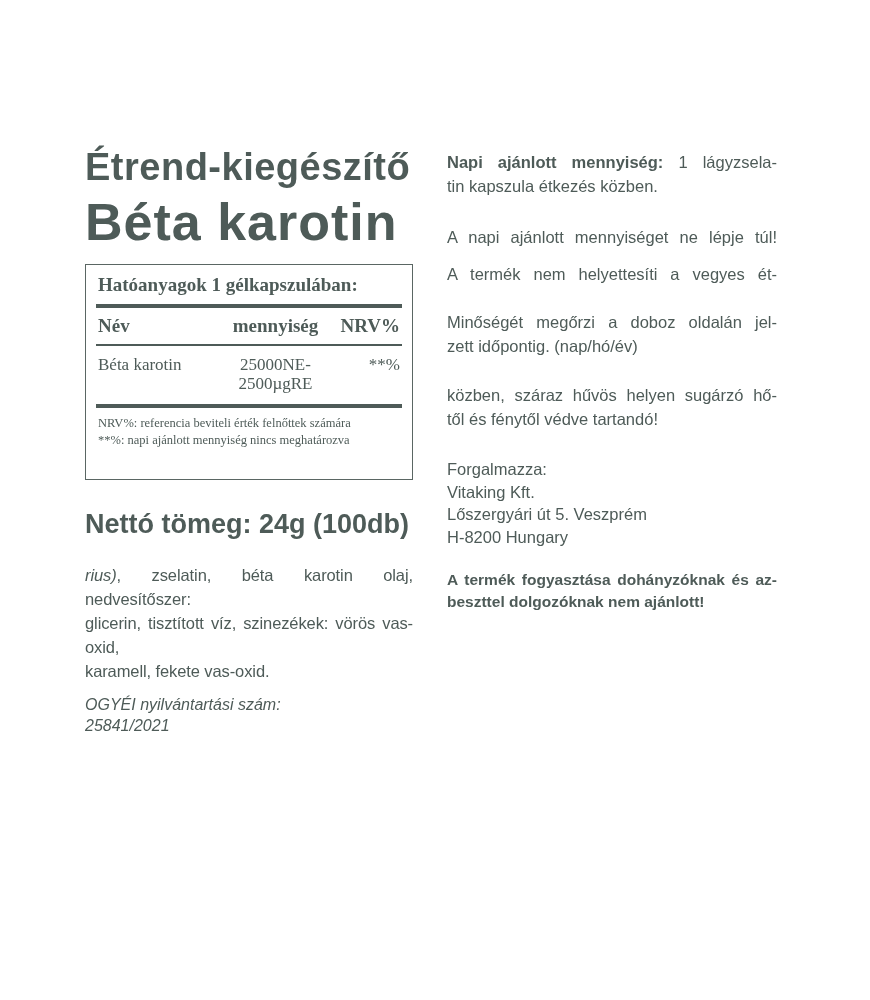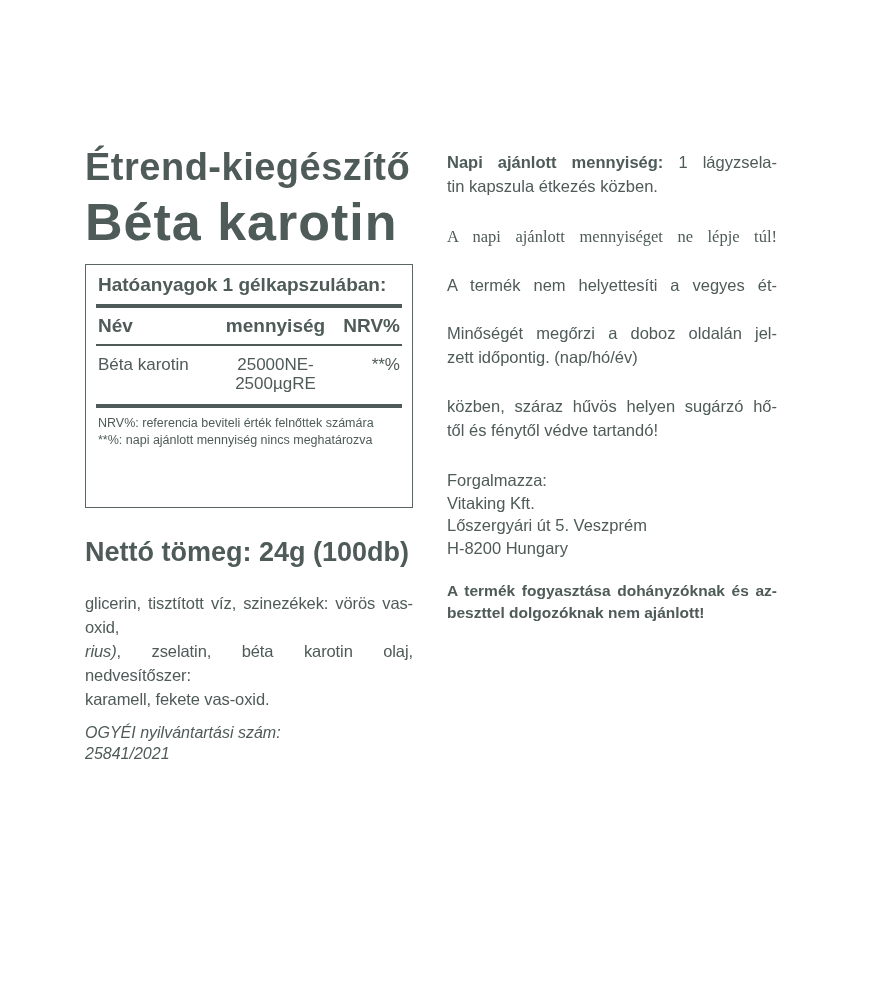--- a/index.html
+++ b/index.html
@@ -20,22 +20,23 @@
     font-size:38px; font-weight:bold; letter-spacing:0.5px;
     line-height:42px; white-space:nowrap; margin:0;
   }
   .product-title {
     font-size:52px; font-weight:bold; letter-spacing:1px;
     line-height:56px; white-space:nowrap; margin:6px 0 0 0;
   }
   .facts-box {
     margin-top:14px;
     border:1.5px solid #5a6663;
-    width:328px; height:244px;
+    width:328px; height:216px;
     box-sizing:border-box;
+    font-family:Liberation Serif, serif;
   }
   .facts-heading {
     font-size:19px; font-weight:bold; line-height:22px;
     padding:9px 12px 0 12px; white-space:nowrap;
   }
   .rule { background:#4e5b58; margin:0 10px; }
   .rule.thick  { height:4px; }
   .rule.medium { height:2px; }
   .r1 { margin-top:8px; }
   .r2 { margin-top:7px; }
@@ -62,21 +63,21 @@
   }
   .registration {
     margin-top:11px;
     font-style:italic; font-size:16px; line-height:21px;
   }
 
   
   .para { font-size:16.5px; line-height:24px; }
   .para .line.j { text-align:justify; text-align-last:justify; -moz-text-align-last:justify; }
   .mb1 { margin-bottom:27px; }
-  .mb2 { margin-bottom:24px;font-family:Liberation Serif, serif; }
+  .mb2 { margin-bottom:13px; }
   .mb3 { margin-bottom:24px; }
   .mb4 { margin-bottom:25px; }
   .mb5 { margin-bottom:27px; }
   .distributor { line-height:22.5px; margin-bottom:21px; }
   .smokers { font-size:15.5px; font-weight:bold; line-height:21.5px; }
   .b { font-weight:bold; }
   .it { font-style:italic; }
 </style>
 </head>
 <body>
@@ -103,22 +104,22 @@
     <div class="rule thick r3"></div>
     <div class="footnotes">
       <div>NRV%: referencia beviteli érték felnőttek számára</div>
       <div>**%: napi ajánlott mennyiség nincs meghatározva</div>
     </div>
   </div>
 
   <div class="net-weight">Nettó tömeg: 24g (100db)</div>
 
   <div class="para ingredients">
+    <div class="line j"><span class="it">rius)</span><span>, zselatin, béta karotin olaj, nedvesítőszer:</span></div>
     <div class="line j">glicerin, tisztított víz, szinezékek: vörös vas-oxid,</div>
-    <div class="line j"><span class="it">rius)</span><span>, zselatin, béta karotin olaj, nedvesítőszer:</span></div>
     <div class="line">karamell, fekete vas-oxid.</div>
   </div>
 
   <div class="registration">
     <div>OGYÉI nyilvántartási szám:</div>
     <div>25841/2021</div>
   </div>
 
 </div>
 

